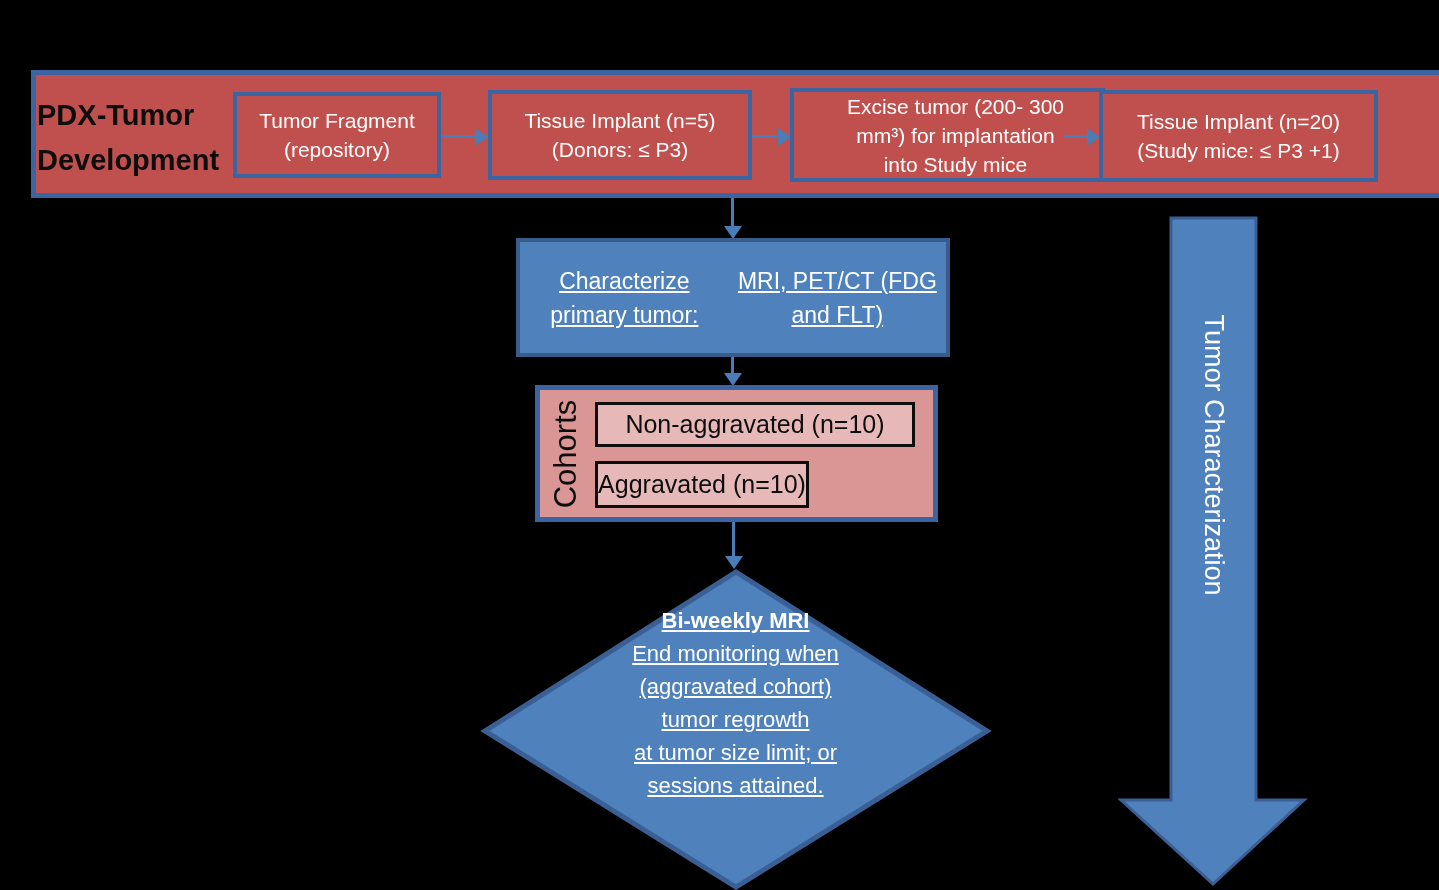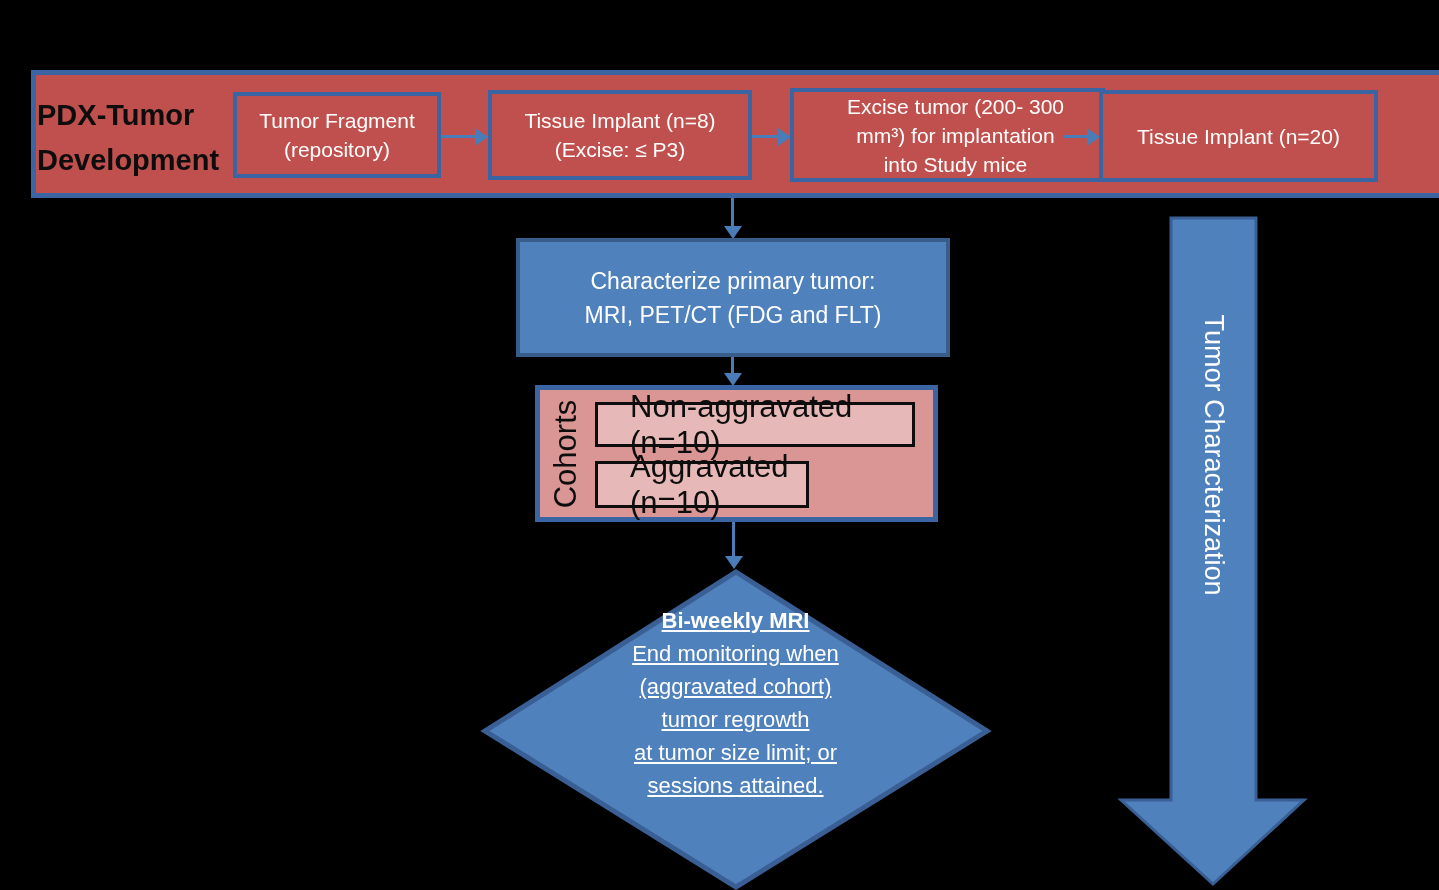--- a/index.html
+++ b/index.html
@@ -42,30 +42,30 @@
   .a-h1{left:419px;top:128px;width:46px;}
   .a-h2{left:729px;top:128px;width:39px;}
   .a-h3{left:1041px;top:128px;width:36px;}
   .a-v1{left:701px;top:198px;height:41px;}
   .a-v2{left:701px;top:357px;height:29px;}
   .a-v3{left:702px;top:522px;height:47px;}
 
   
   .charbox{position:absolute;left:493px;top:238px;width:434px;height:119px;
     background:var(--blue-fill);border:4px solid var(--blue-dark);
-    display:flex;flex-direction:column;align-items:center;justify-content:center;
-    color:#ffffff;text-align:center;font-size:23px;line-height:34px;}
+    display:flex;flex-direction:row;align-items:center;justify-content:center;
+    color:#ffffff;text-align:center;font-size:23px;line-height:34px;text-decoration:underline;}
 
   
   .cohorts{position:absolute;left:512px;top:385px;width:403px;height:137px;
     background:var(--pink);border:5px solid var(--blue-border);}
   .cohorts-label{position:absolute;left:543px;top:454px;transform:translate(-50%,-50%) rotate(-90deg);
     color:#0d0d0d;font-size:31px;white-space:nowrap;}
   .cohort-item{position:absolute;background:var(--pink-light);border:3px solid #0d0d0d;
-    display:flex;align-items:center;justify-content:center;color:#0d0d0d;font-size:31px;padding-left:32px;}
+    display:flex;align-items:center;justify-content:center;color:#0d0d0d;font-size:25px;}
   .ci1{left:572px;top:402px;width:320px;height:45px;}
   .ci2{left:572px;top:461px;width:214px;height:47px;}
 
   
   .diamond-svg{position:absolute;left:455px;top:566px;}
   .diamond-text{position:absolute;left:505px;top:604px;width:415px;text-align:center;
     color:#ffffff;font-size:22px;line-height:33px;text-decoration:underline;}
   .diamond-text .t{font-weight:bold;}
 
   
@@ -87,38 +87,39 @@
 
   <div class="rbox b1">
     <div>Tumor Fragment</div>
     <div>(repository)</div>
   </div>
   <div class="h-arrow a-h1">
     <i class="shaft"></i>
     <i class="head"></i>
   </div>
   <div class="rbox b2">
-    <div>Tissue Implant (n=8)</div>
-    <div>(Excise: ≤ P3)</div>
+    <div>Tissue Implant (n=5)</div>
+    <div>(Donors: ≤ P3)</div>
   </div>
   <div class="h-arrow a-h2">
     <i class="shaft"></i>
     <i class="head"></i>
   </div>
   <div class="rbox b3">
     <div>Excise tumor (200- 300</div>
     <div>mm³) for implantation</div>
     <div>into Study mice</div>
   </div>
   <div class="h-arrow a-h3">
     <i class="shaft"></i>
     <i class="head"></i>
   </div>
   <div class="rbox b4">
     <div>Tissue Implant (n=20)</div>
+    <div>(Study mice: ≤ P3 +1)</div>
   </div>
 
   <div class="v-arrow a-v1">
     <i class="shaft"></i>
     <i class="head"></i>
   </div>
 
   <div class="charbox">
     <div>Characterize primary tumor:</div>
     <div>MRI, PET/CT (FDG and FLT)</div>

